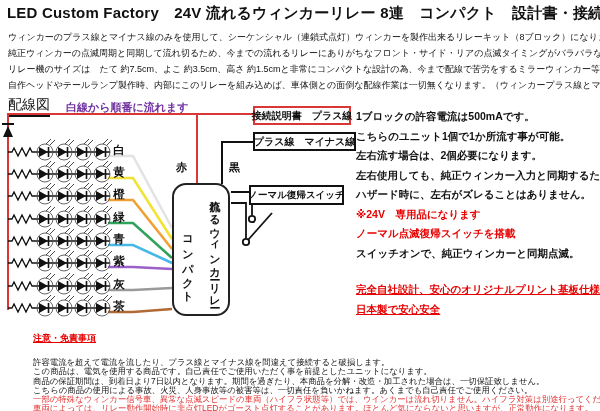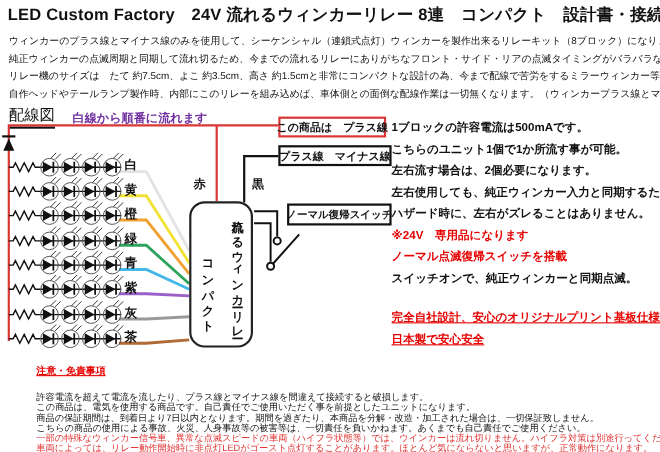--- a/index.html
+++ b/index.html
@@ -15,21 +15,21 @@
   .relay-box{position:absolute;left:172px;top:183px;width:58px;height:133px;border:2px solid #222;border-radius:14px;background:#fff}
   .relay-v{position:absolute;writing-mode:vertical-rl;font-weight:bold;font-size:11px;letter-spacing:1px;white-space:nowrap}
   .v1{right:6px;top:7px}
   .v2{left:6px;top:44px}
   .wire-tag{position:absolute;font-size:11px;font-weight:bold}
   .tag-red{left:176px;top:160px}
   .tag-black{left:229px;top:160px}
   .conn-box{position:absolute;background:#fff;display:flex;align-items:center;justify-content:center;font-weight:bold;white-space:nowrap}
   .box-plus{left:253px;top:106px;width:98px;height:19px;border:2px solid #d93636;font-size:10px}
   .box-minus{left:253px;top:132px;width:103px;height:19px;border:2px solid #111;font-size:10px}
-  .box-switch{left:261px;top:185px;width:95px;height:20px;border:2px solid #111;font-size:9.5px}
+  .box-switch{left:249px;top:185px;width:95px;height:20px;border:2px solid #111;font-size:9.5px}
   .notes{position:absolute;left:356px;top:107px;width:246px}
   .nline{font-size:10.5px;font-weight:bold;line-height:19.5px;white-space:nowrap}
   .em-red{color:#e60000}
   .em-red-underline{color:#e60000;text-decoration:underline}
   .spacer{margin-top:17px}
   .disclaimer{position:absolute;left:33px;top:327px;width:566px}
   .disc-head{display:inline-block;font-size:9px;font-weight:bold;color:#e60000;text-decoration:underline;line-height:11px;margin-bottom:14px}
   .dline{font-size:8.4px;line-height:9.3px;white-space:nowrap}
   .dline.em-red{color:#e03030}
   .copyright{position:absolute;left:0;top:399px;width:600px;text-align:center;font-size:9px;color:#9b4f2f;text-decoration:underline;white-space:nowrap}
@@ -307,21 +307,21 @@
   </svg>
 
   <div class="relay-box">
     <span class="relay-v v1">流れるウィンカーリレー</span>
     <span class="relay-v v2">コンパクト</span>
   </div>
 
   <div class="wire-tag tag-red">赤</div>
   <div class="wire-tag tag-black">黒</div>
 
-  <div class="conn-box box-plus">この商品は　プラス線</div>
+  <div class="conn-box box-plus">接続説明書　プラス線</div>
   <div class="conn-box box-minus">プラス線　マイナス線</div>
   <div class="conn-box box-switch">ノーマル復帰スイッチ</div>
 
   <div class="notes" id="notes">
       <div class="nline">1ブロックの許容電流は500mAです。</div>
       <div class="nline">こちらのユニット1個で1か所流す事が可能。</div>
       <div class="nline">左右流す場合は、2個必要になります。</div>
       <div class="nline">左右使用しても、純正ウィンカー入力と同期するため</div>
       <div class="nline">ハザード時に、左右がズレることはありません。</div>
       <div class="nline em-red">※24V　専用品になります</div>

